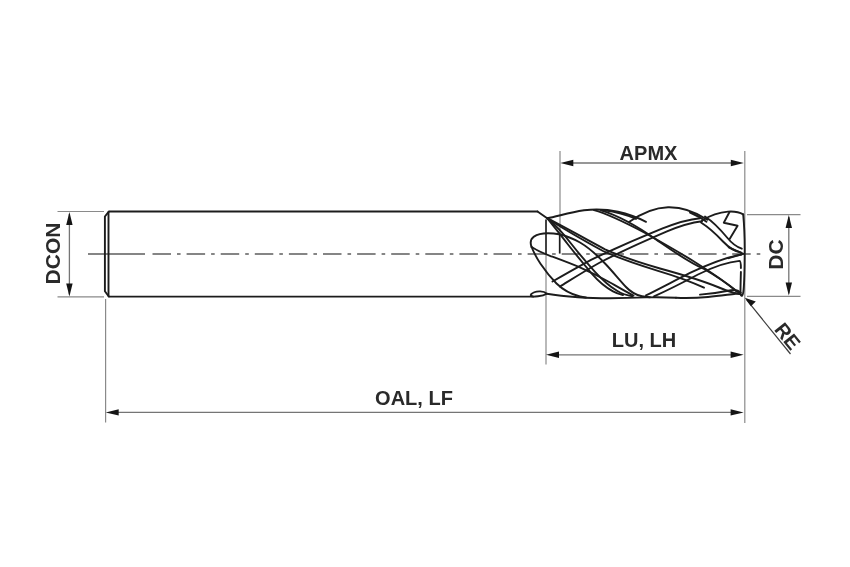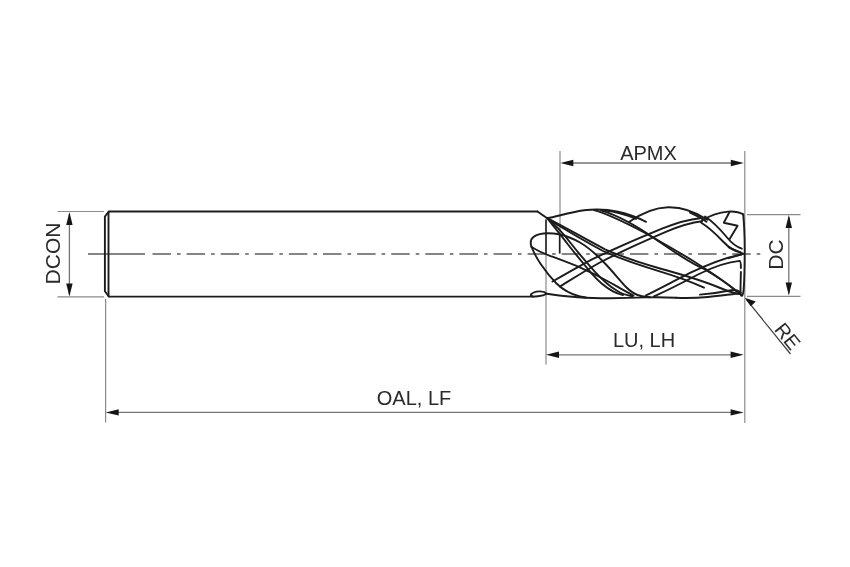--- a/index.html
+++ b/index.html
@@ -1,16 +1,16 @@
 <!DOCTYPE html>
 <html><head>
 <meta charset="utf-8">
 <style>
   html,body{margin:0;padding:0;background:#fff;}
-  #wrap{width:850px;height:567px;position:relative;background:#ec4899;overflow:hidden;}
+  #wrap{width:850px;height:567px;position:relative;background:#ec4899;overflow:hidden;font-weight:bold;}
   svg{display:block;}
   text{font-family:"Liberation Sans",sans-serif;fill:#2a2a2a;}
 </style>
 </head>
 <body>
 <div id="wrap">
 <svg width="850" height="567" viewBox="0 0 850 567">
   <rect x="0" y="0" width="850" height="567" fill="#ffffff"></rect>
 
   <g stroke="#8a8a8a" stroke-width="1.2" fill="none">

